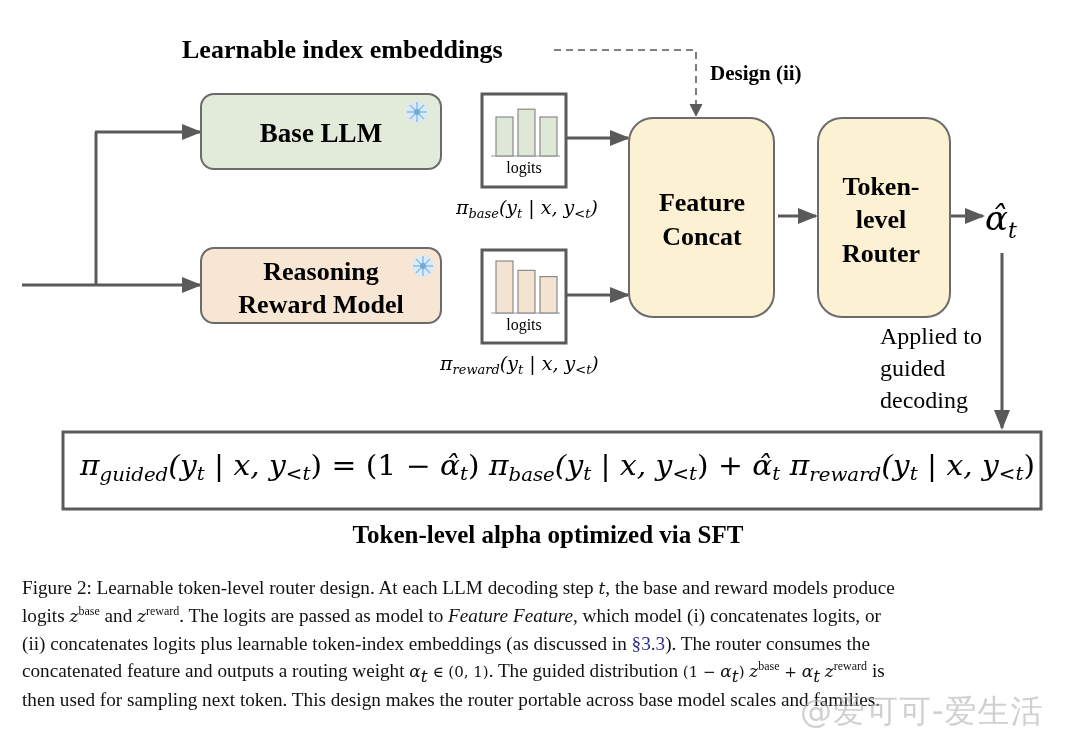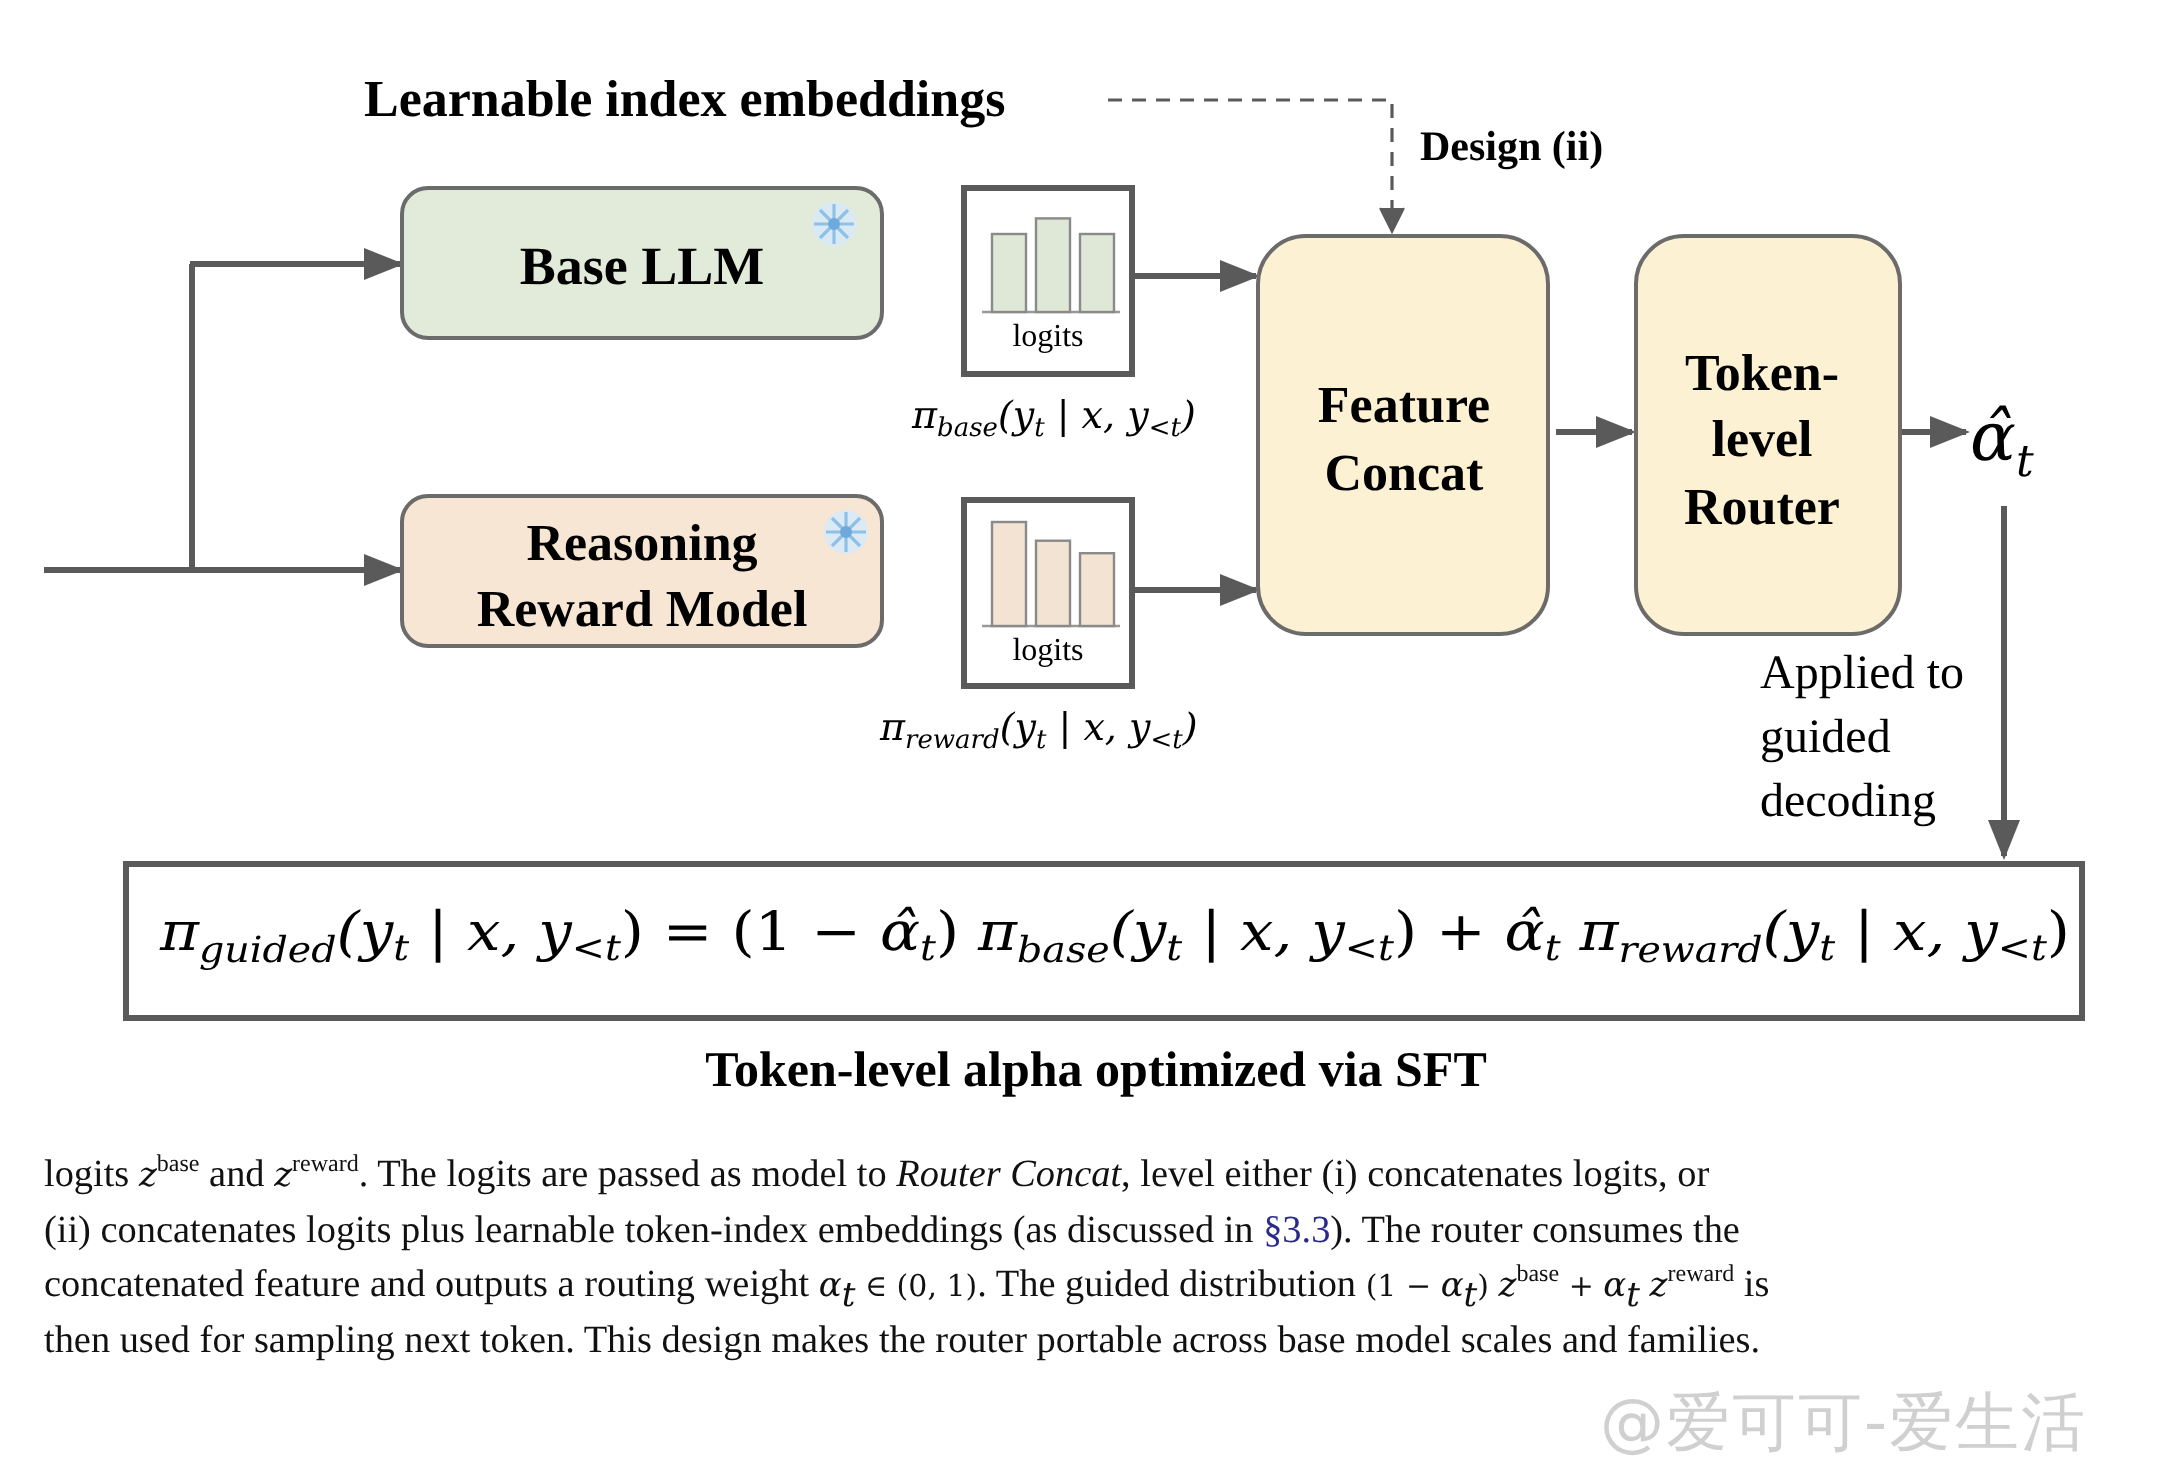--- a/index.html
+++ b/index.html
@@ -136,19 +136,20 @@
 
   <rect x="63" y="432" width="978" height="77" fill="#ffffff" stroke="#5a5a5a" stroke-width="3"></rect>
   <text x="80" y="475" font-size="27" class="math" textLength="955" lengthAdjust="spacingAndGlyphs">
     <tspan>π</tspan><tspan font-size="18" dy="6">guided</tspan><tspan dy="-6">(y</tspan><tspan font-size="18" dy="5">t</tspan><tspan dy="-5"> | x, y</tspan><tspan font-size="18" dy="5">&lt;t</tspan><tspan dy="-5" class="mathr">) = (1 − </tspan><tspan>α̂</tspan><tspan font-size="18" dy="5">t</tspan><tspan dy="-5" class="mathr">) </tspan><tspan>π</tspan><tspan font-size="18" dy="6">base</tspan><tspan dy="-6">(y</tspan><tspan font-size="18" dy="5">t</tspan><tspan dy="-5"> | x, y</tspan><tspan font-size="18" dy="5">&lt;t</tspan><tspan dy="-5" class="mathr">) + </tspan><tspan>α̂</tspan><tspan font-size="18" dy="5">t</tspan><tspan dy="-5"> </tspan><tspan>π</tspan><tspan font-size="18" dy="6">reward</tspan><tspan dy="-6">(y</tspan><tspan font-size="18" dy="5">t</tspan><tspan dy="-5"> | x, y</tspan><tspan font-size="18" dy="5">&lt;t</tspan><tspan dy="-5" class="mathr">)</tspan>
   </text>
 
   <text class="bold" x="548" y="543" font-size="25" text-anchor="middle">Token-level alpha optimized via SFT</text>
 </svg>
 
 <div id="caption">
-  <span class="line"><span>logits </span><span class="m">z</span><span class="zbox"><sup>base</sup></span><span> and </span><span class="m">z</span><span class="zbox"><sup>reward</sup></span><span>. The logits are passed as model to </span><i>Router Concat</i><span>, level either (i) concatenates logits, or</span></span>
+  <span class="line"><span>Figure 2: Learnable token-level router design. At each LLM decoding step </span><span class="m">t</span><span>, the base and reward models produce</span></span>
+  <span class="line"><span>logits </span><span class="m">z</span><span class="zbox"><sup>base</sup></span><span> and </span><span class="m">z</span><span class="zbox"><sup>reward</sup></span><span>. The logits are passed as model to </span><i>Feature Feature</i><span>, which model (i) concatenates logits, or</span></span>
   <span class="line"><span>(ii) concatenates logits plus learnable token-index embeddings (as discussed in </span><span class="ref">§3.3</span><span>). The router consumes the</span></span>
   <span class="line"><span>concatenated feature and outputs a routing weight </span><span class="m">α</span><sub class="m">t</sub><span class="mr"> ∈ (0, 1)</span><span>. The guided distribution </span><span class="mr">(1 − </span><span class="m">α</span><sub class="m">t</sub><span class="mr">) </span><span class="m">z</span><sup>base</sup><span class="mr"> + </span><span class="m">α</span><sub class="m">t</sub> <span class="m">z</span><sup>reward</sup><span> is</span></span>
   <span class="line">then used for sampling next token. This design makes the router portable across base model scales and families.</span>
 </div>
 
 <div id="watermark">@爱可可-爱生活</div>
 
 </body></html>

